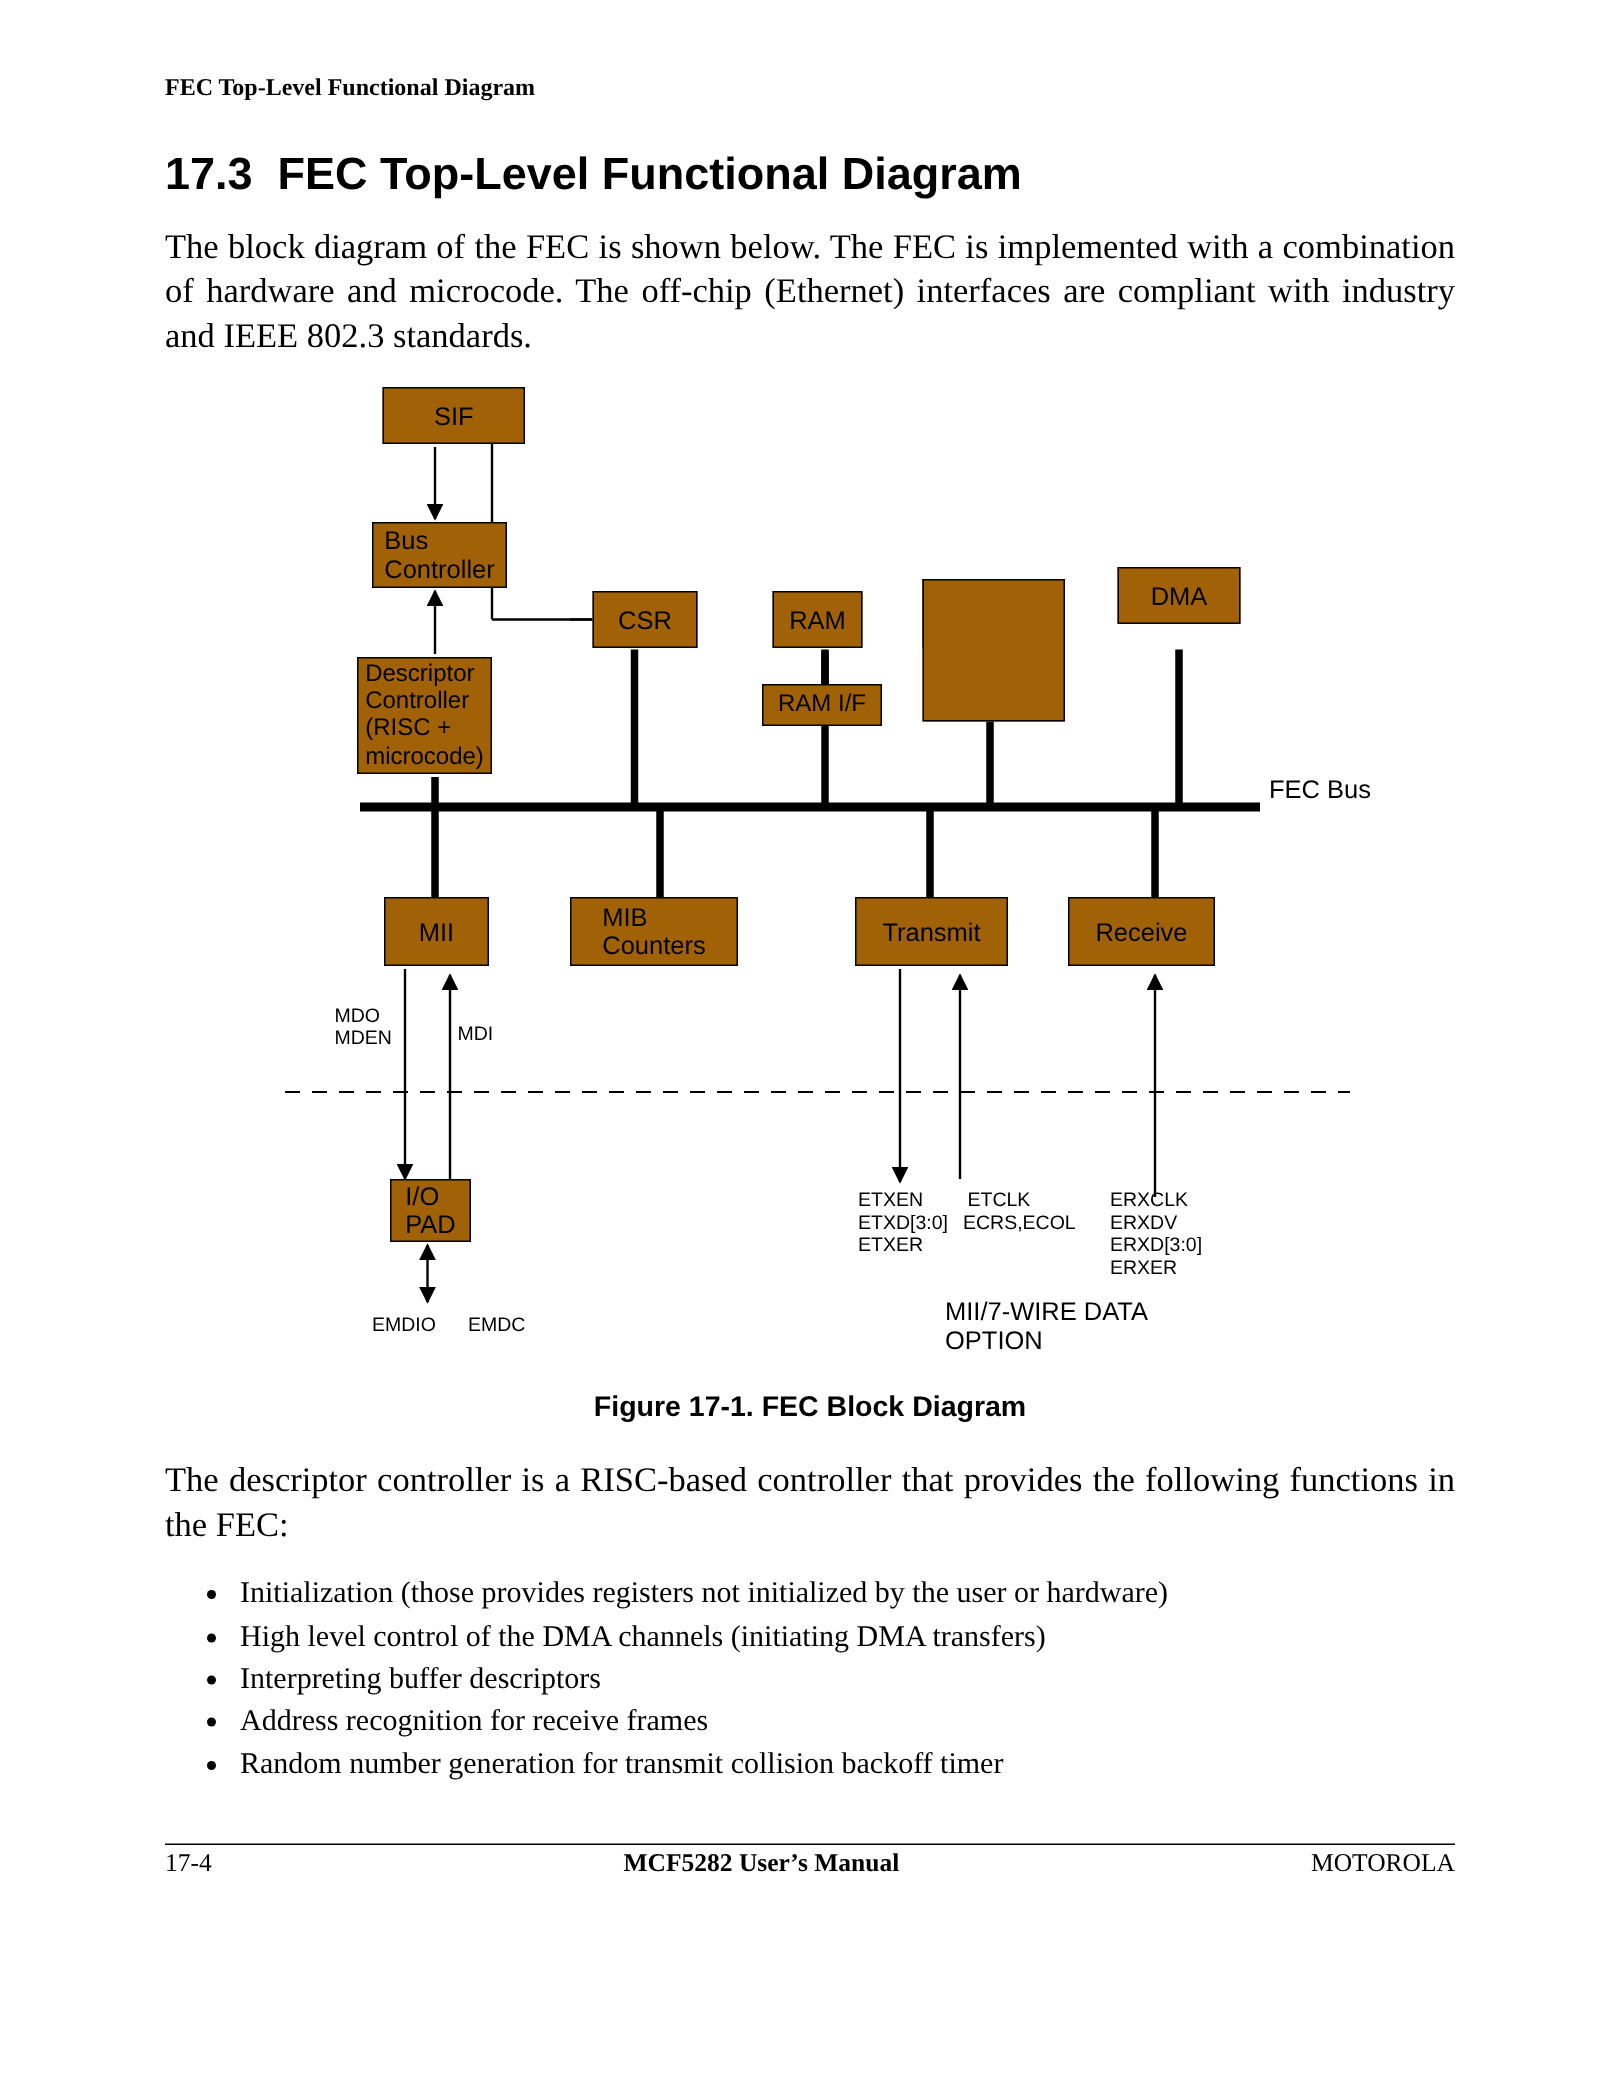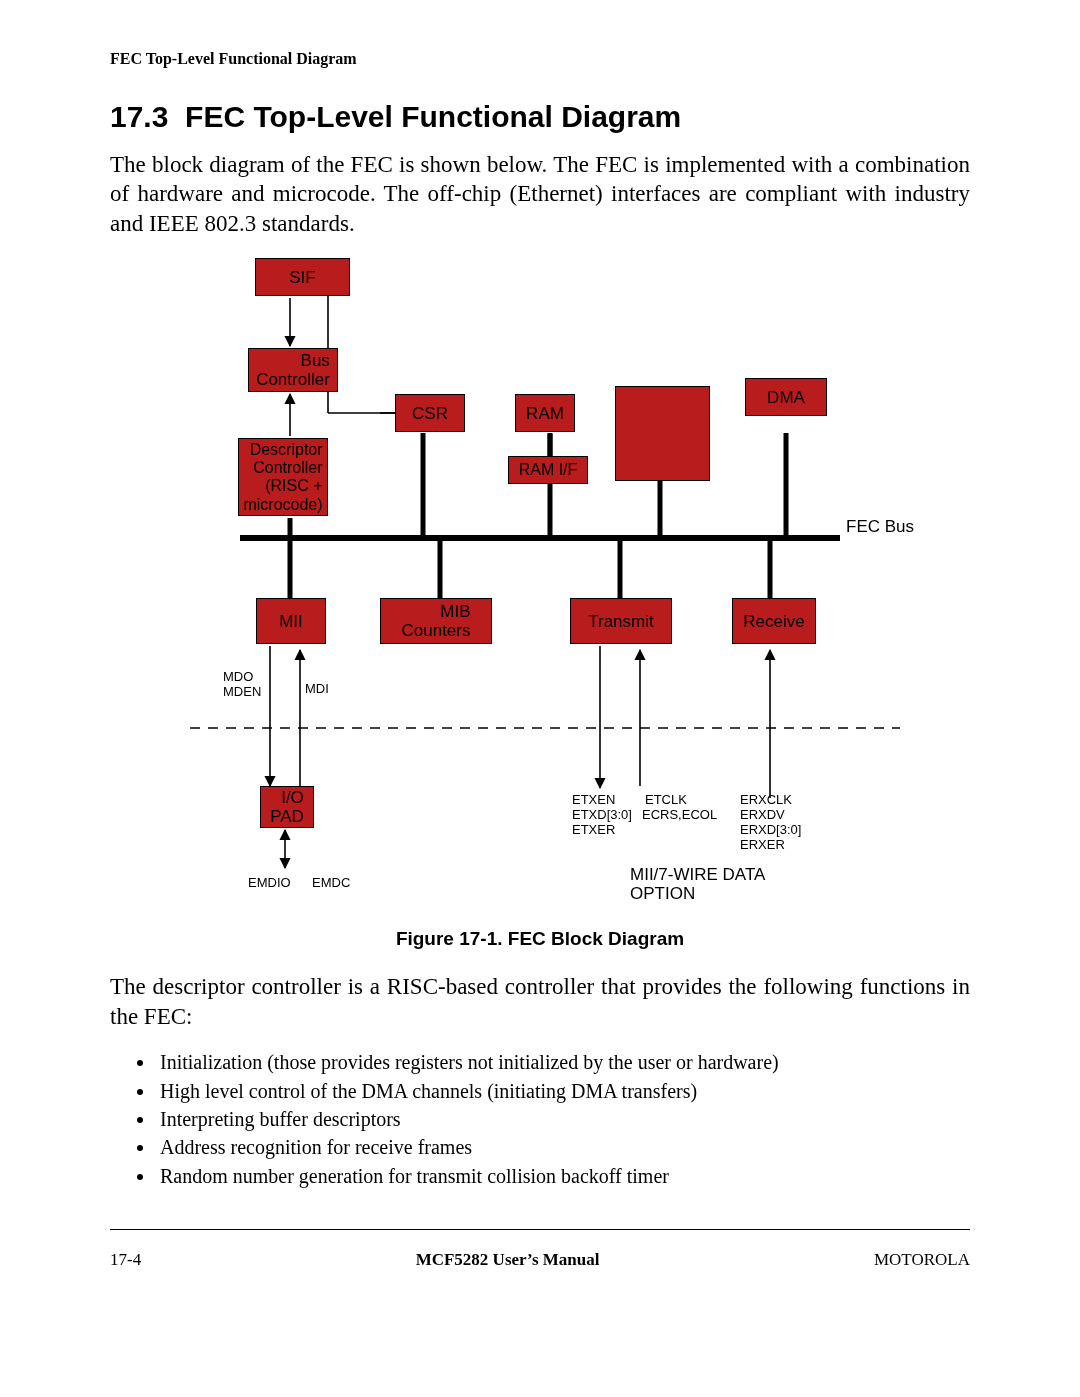--- a/index.html
+++ b/index.html
@@ -36,24 +36,24 @@
     position: relative;
     width: 760px;
     height: 660px;
     margin: 20px auto 10px auto;
     font-family: Arial, Helvetica, sans-serif;
   }
   .fig-wrap svg { position: absolute; left: 0; top: 0; }
   .box {
     position: absolute;
     border: 1.5px solid #000;
-    background: #b91c1c;
+    background: #a16207;
     font-size: 17px;
     line-height: 1.15;
-    text-align: right;
+    text-align: left;
     display: flex;
     align-items: center;
     justify-content: center;
     flex-direction: column;
     padding: 2px 4px;
     box-sizing: border-box;
   }
   .lbl {
     position: absolute;
     font-size: 13px;
@@ -72,21 +72,21 @@
     margin: 4px 0 0 46px;
     padding: 0;
     list-style: disc;
     font-size: 20px;
     line-height: 1.32;
   }
   ul.bullets li { margin: 0 0 2px 0; padding-left: 4px; }
   .footer {
     border-top: 1px solid #000;
     margin-top: 40px;
-    padding-top: 20px;
+    padding-top: 2px;
     display: flex;
     justify-content: space-between;
     font-size: 17px;
   }
   .footer .ctr { font-weight: bold; }
 </style>
 </head>
 <body>
 
 <div class="page">
@@ -160,21 +160,21 @@
 Controller</div>
     </div>
 
     <div class="box" style="left:455px; top:128px; width:95px; height:95px; white-space:pre;"></div>
     <div class="box" style="left:585px; top:120px; width:82px; height:38px;">DMA</div>
 
     <div class="box" style="left:96px; top:340px; width:70px; height:46px;">MII</div>
     <div class="box" style="left:220px; top:340px; width:112px; height:46px; white-space:pre;">MIB
 Counters</div>
     <div class="box" style="left:410px; top:340px; width:102px; height:46px;">Transmit</div>
-    <div class="box" style="left:572px; top:340px; width:84px; height:46px;">Receive</div>
+    <div class="box" style="left:552px; top:340px; width:98px; height:46px;">Receive</div>
 
     <div class="box" style="left:100px; top:528px; width:54px; height:42px; white-space:pre;">I/O
 PAD</div>
 
     <div class="lbl big" style="left:686px; top:260px;">FEC Bus</div>
     <div class="lbl" style="left:63px; top:412px;">MDO
 MDEN</div>
     <div class="lbl" style="left:145px; top:424px;">MDI</div>
     <div class="lbl" style="left:88px; top:618px;">EMDIO</div>
     <div class="lbl" style="left:152px; top:618px;">EMDC</div>

